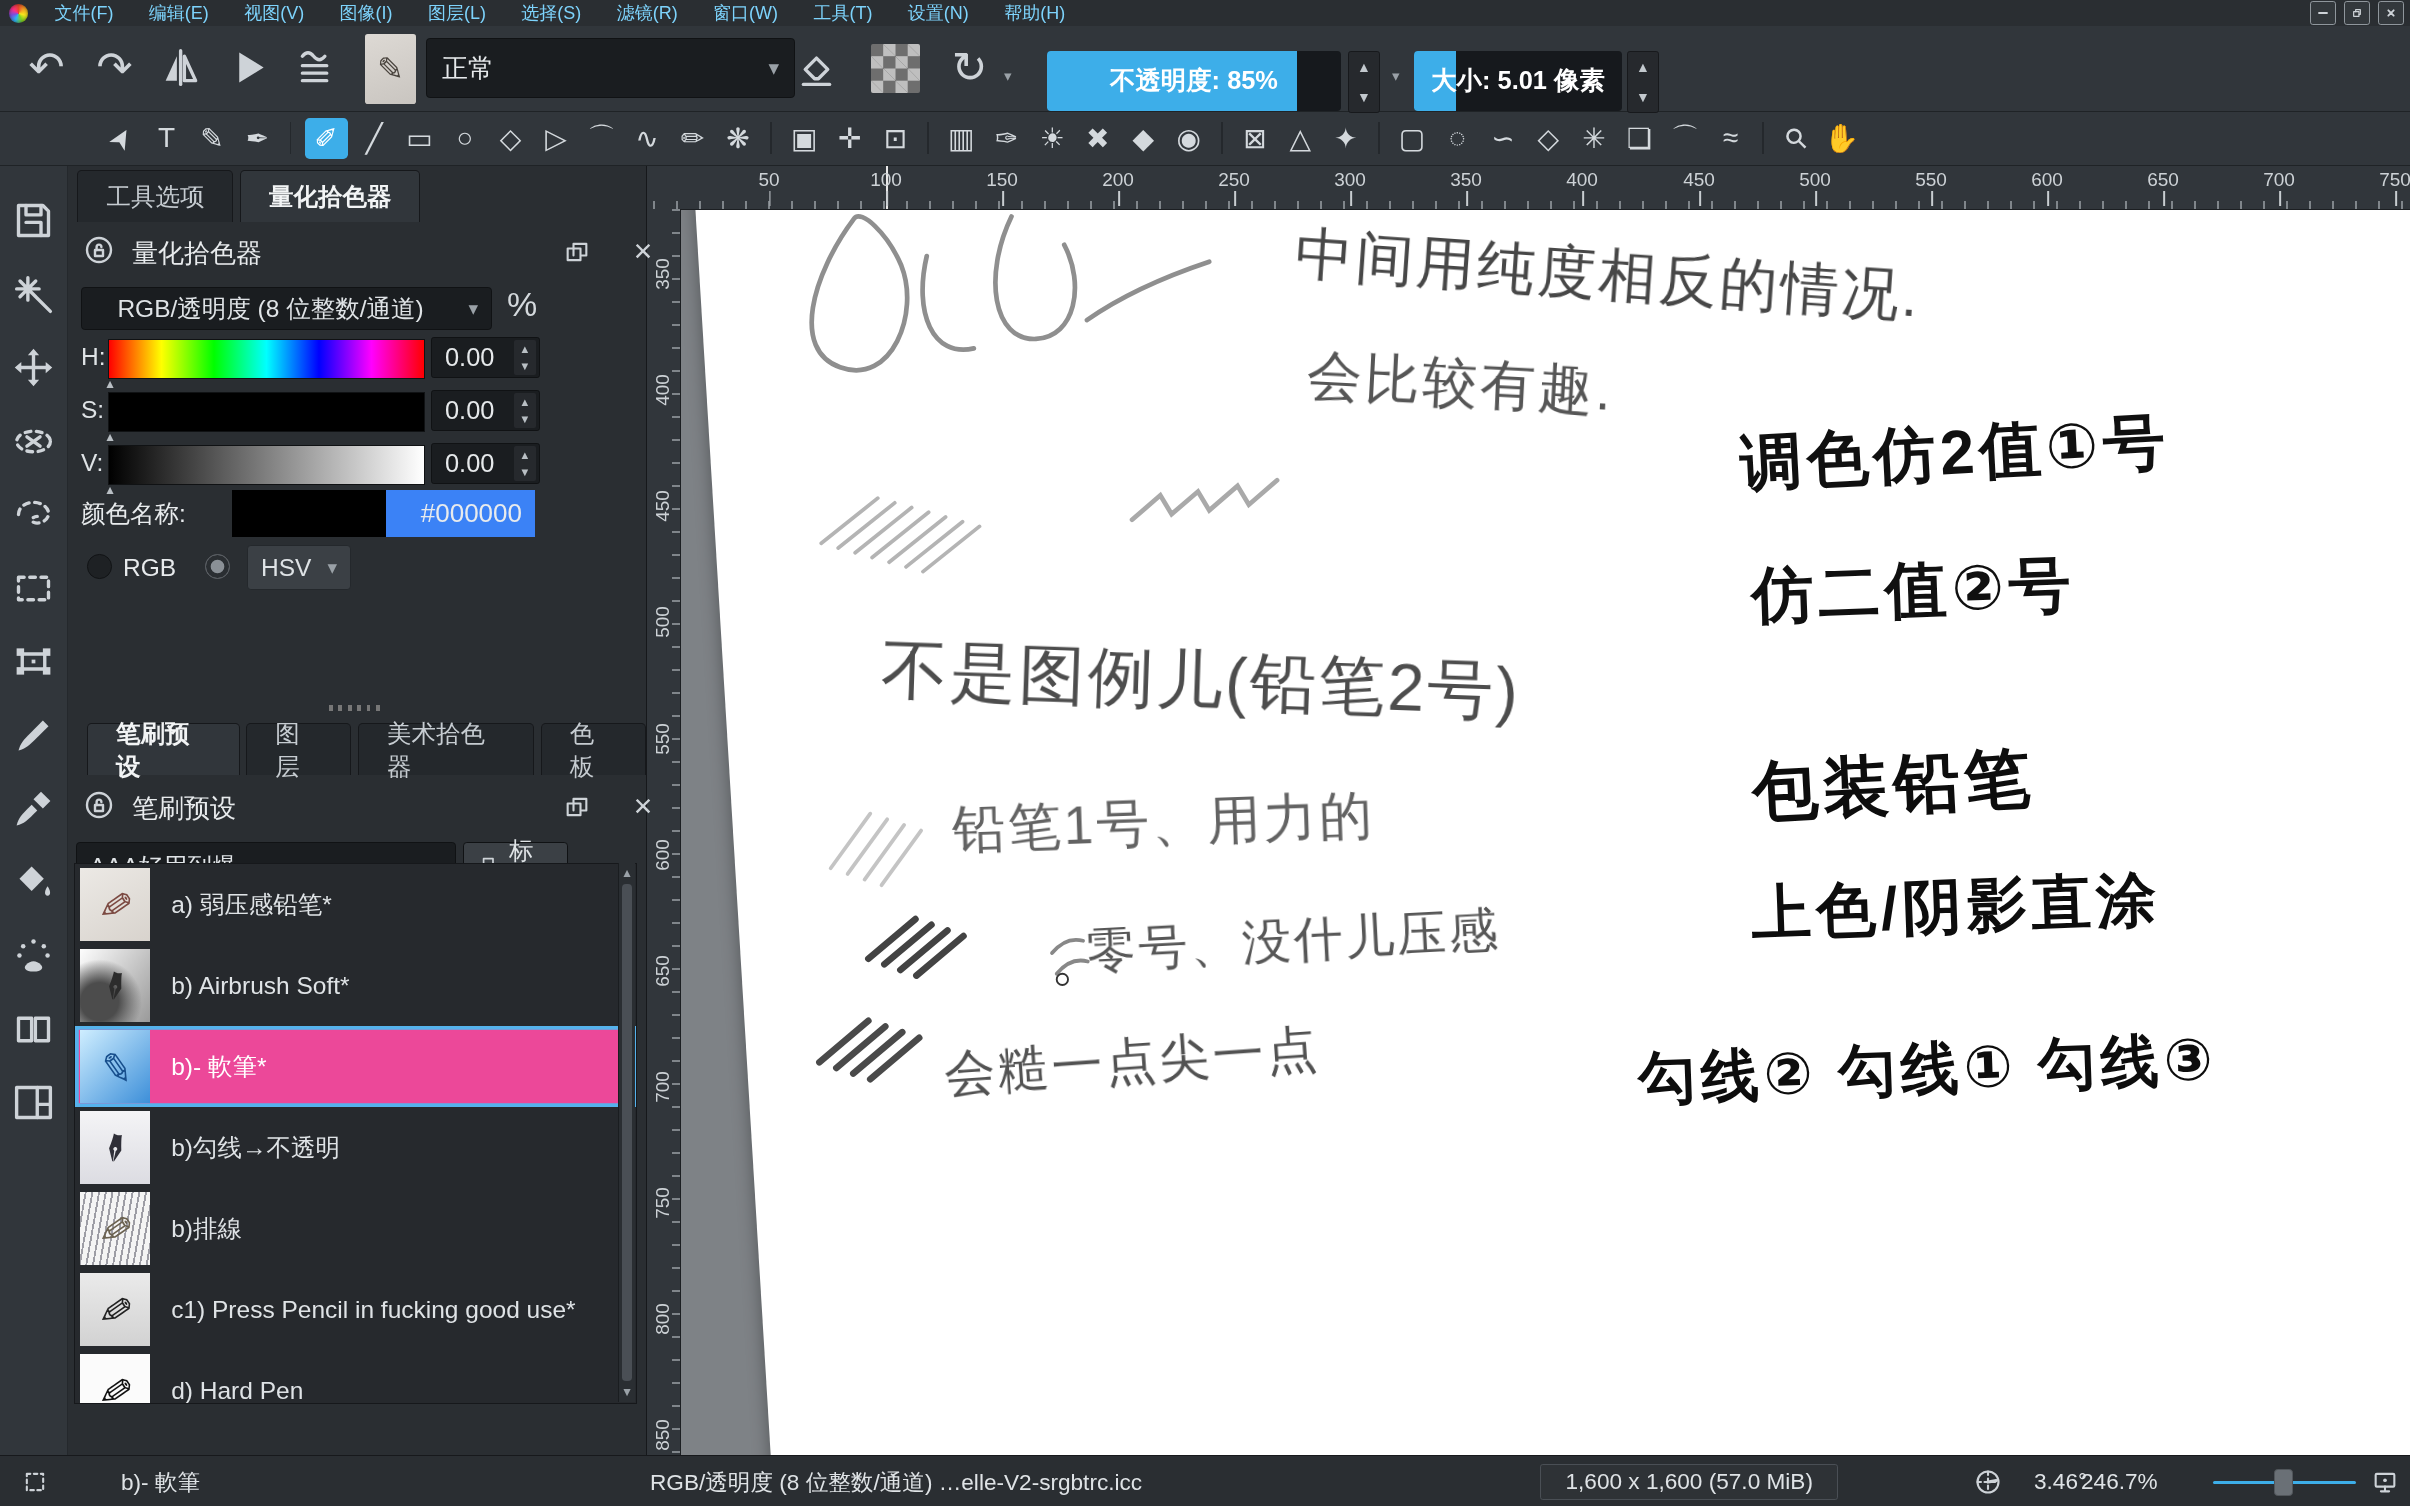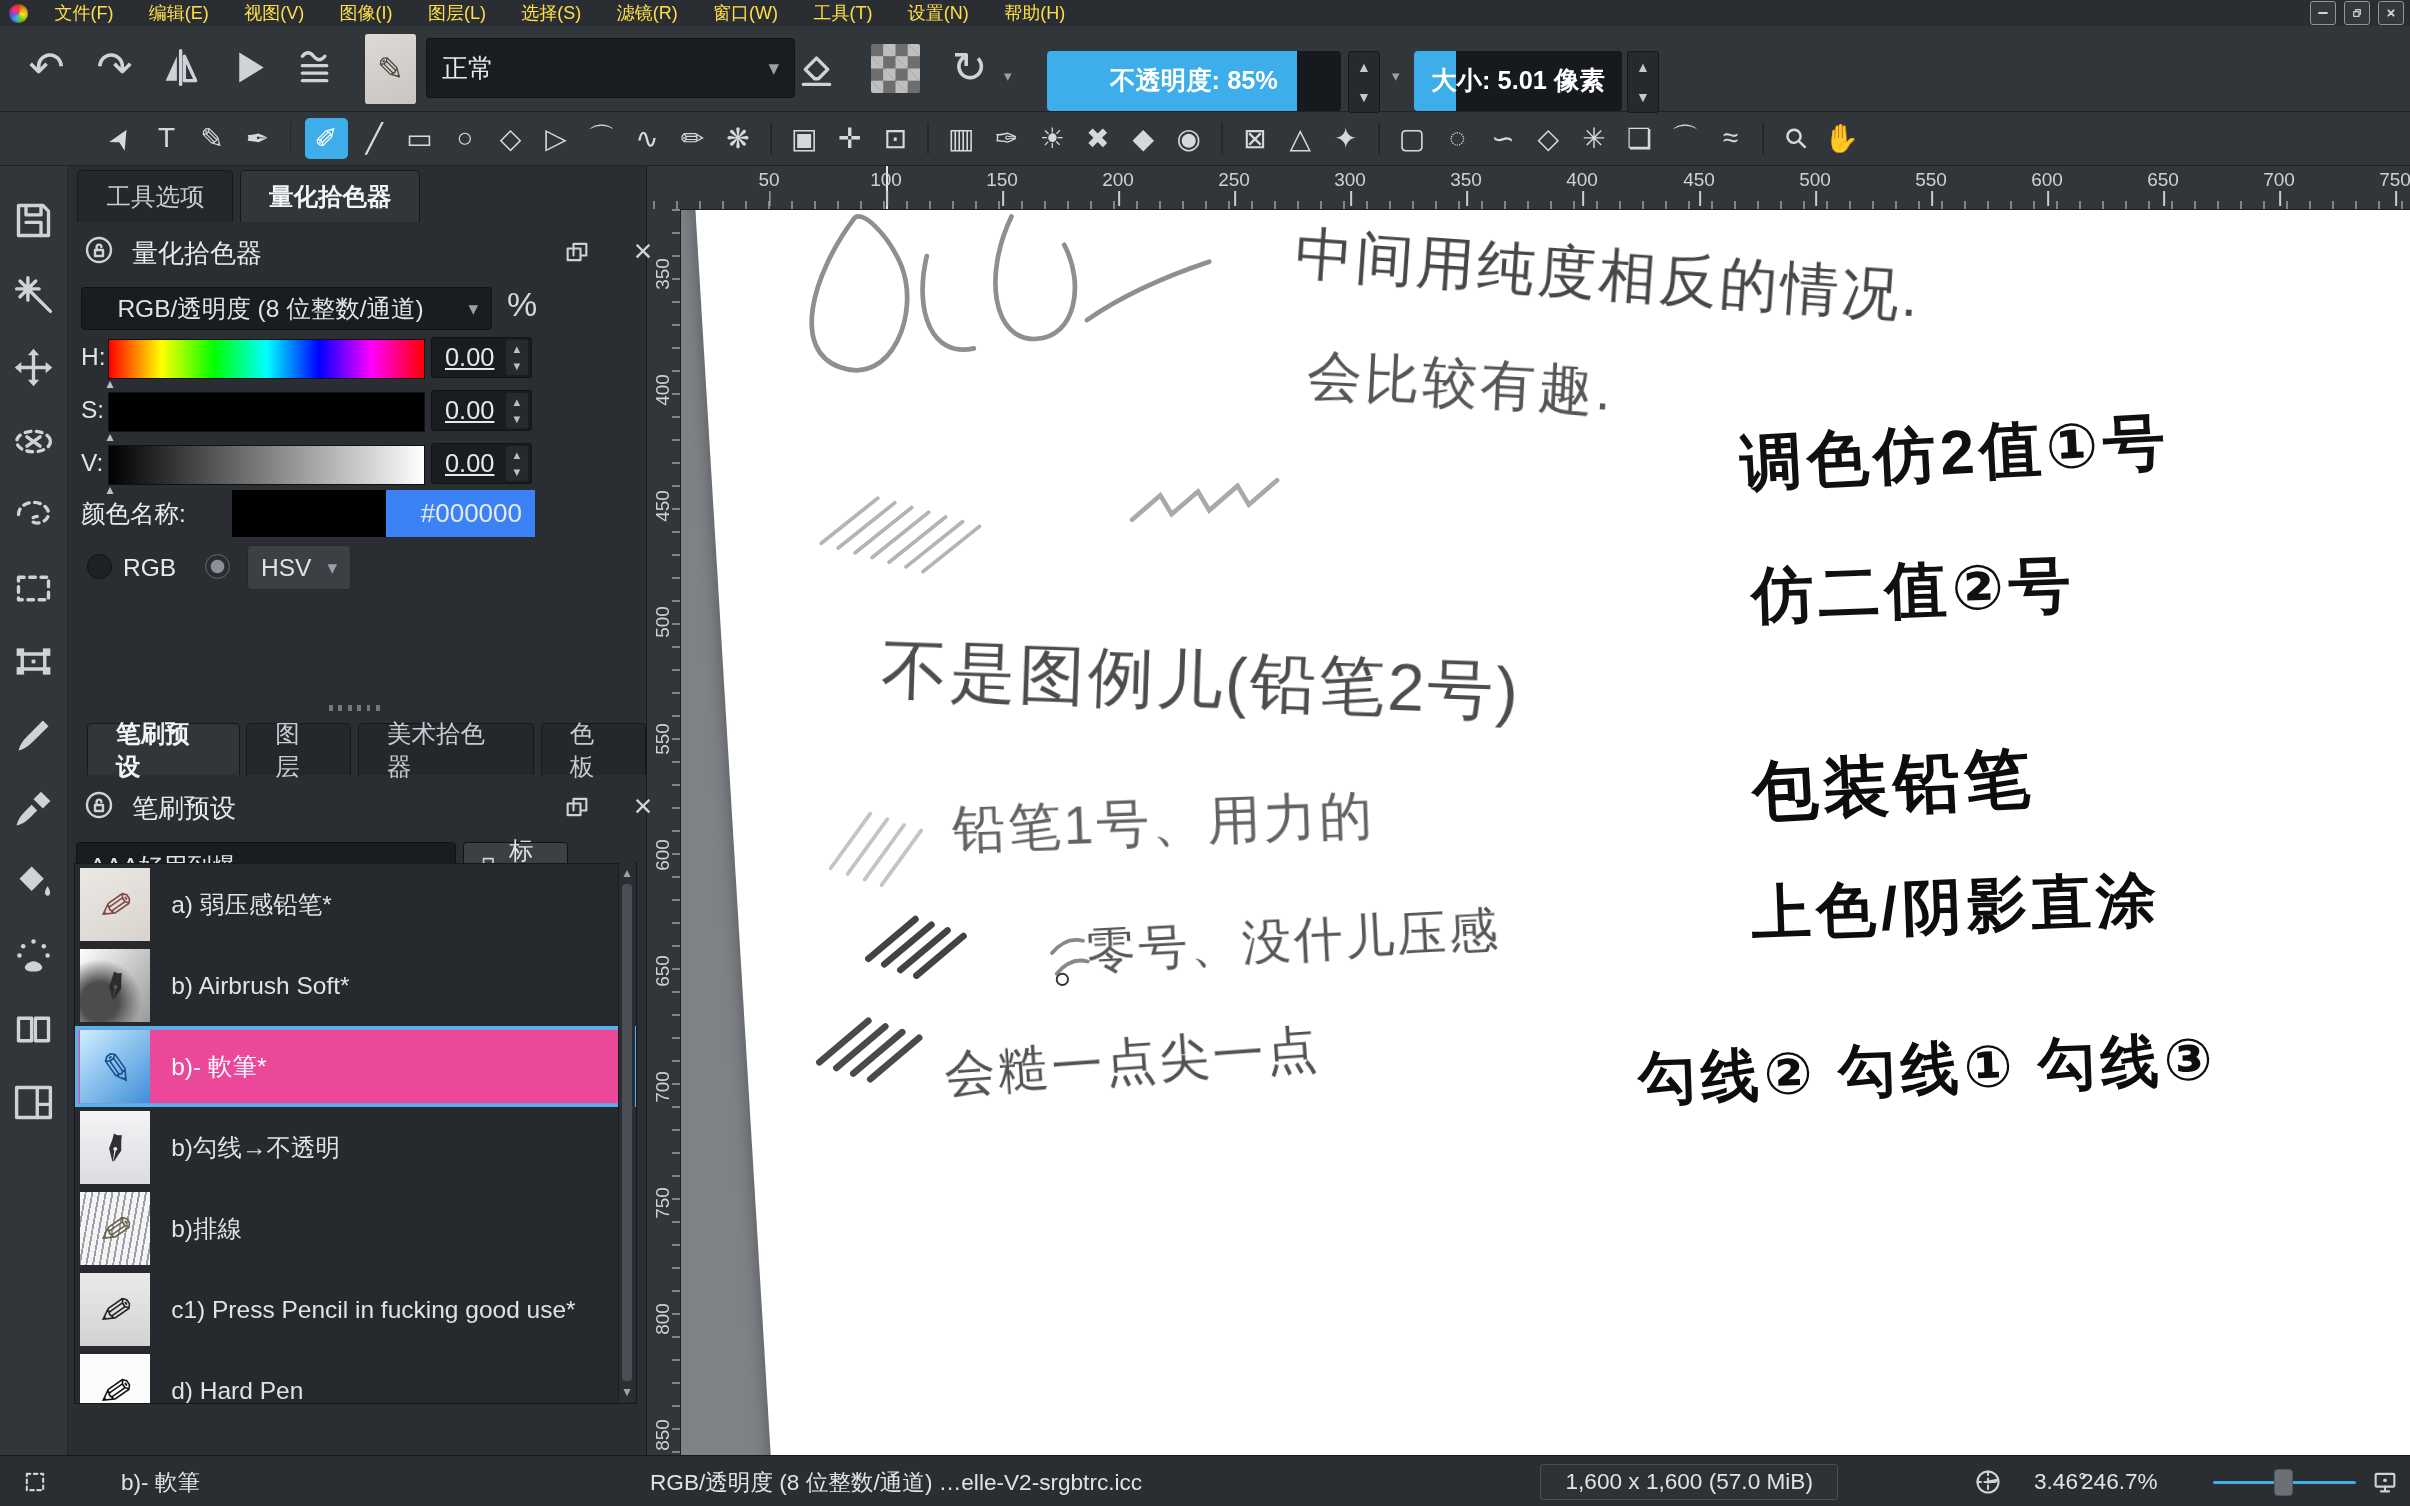--- a/index.html
+++ b/index.html
@@ -15,21 +15,21 @@
   .icon .d{stroke-dasharray:3 3;}
   .icon .w{stroke-width:2.8;}
 
   
   .menubar{position:absolute;left:0;top:0;width:2411px;height:26px;background:#2a2e32;
            display:flex;align-items:center;z-index:30;}
   .app-icon{width:19px;height:19px;border-radius:50%;margin:0 13px 0 9.4px;
             background:conic-gradient(#e8452c,#f5a623,#f8e71c,#7ed321,#29b6f6,#7a4fe0,#ff2d86,#e8452c);
             box-shadow:inset 0 0 3.8px #0008;}
   .menu-items{display:flex;gap:9.4px;}
-  .menu-item{font-size:18px;color:#fde047;padding:1.9px 13px;white-space:nowrap;}
+  .menu-item{font-size:18px;color:#7dd3fc;padding:1.9px 13px;white-space:nowrap;}
   .win-controls{margin-left:auto;display:flex;gap:8.5px;margin-right:7.5px;}
   .winbtn{width:23.5px;height:21.7px;border:1.9px solid #8f969c;border-radius:2.8px;display:flex;
           align-items:center;justify-content:center;font-size:16px;background:#33383c;}
   .winbtn .icon{width:16px;height:16px;}
 
   
   .toolbar1{position:absolute;left:0;top:26px;width:2411px;height:85px;background:#31363b;
             border-bottom:0.9px solid #1f2326;z-index:25;}
   .tb-icon{position:absolute;top:14px;width:55px;height:55px;display:flex;align-items:center;
            justify-content:center;font-size:43px;}
@@ -87,23 +87,23 @@
   .combo{background:#1a1d20;border:0.9px solid #101214;border-radius:3.8px;display:flex;align-items:center;
          font-size:24.5px;color:#dfe3e6;padding:0 13px;box-sizing:border-box;}
   .combo .dd{margin-left:auto;color:#9aa1a7;font-size:19px;}
   .ch-row{position:absolute;left:0;width:578px;height:41px;}
   .ch-label{position:absolute;left:13px;top:5.6px;font-size:24.5px;color:#dfe3e6;}
   .ch-slider{position:absolute;left:40px;top:1.9px;width:315px;height:38px;border:0.9px solid #101214;}
   .t-hue .ch-slider{background:linear-gradient(90deg,#f00,#ff0,#0f0,#0ff,#00f,#f0f,#f00);}
   .t-sat .ch-slider{background:#000;}
   .t-val .ch-slider{background:linear-gradient(90deg,#000,#fff);}
   .ch-mark{position:absolute;left:36px;top:40px;font-size:12.2px;color:#b9bfc4;}
-  .ch-value{position:absolute;left:363px;top:0;width:101px;height:41px;background:#1a1d20;
+  .ch-value{position:absolute;left:363px;top:0;width:109px;height:41px;background:#1a1d20;
             border:0.9px solid #101214;border-radius:2.8px;display:flex;align-items:center;
-            padding-left:13px;font-size:25.4px;color:#e6e9eb;box-sizing:border-box;text-decoration:underline;}
+            padding-left:13px;font-size:25.4px;color:#e6e9eb;box-sizing:border-box;}
   .ch-spin{position:absolute;right:2.8px;top:1.9px;bottom:1.9px;width:22.6px;display:flex;flex-direction:column;
            align-items:center;justify-content:space-around;font-size:11.3px;color:#b9bfc4;
            background:#26292d;border-radius:1.9px;}
   .radio{width:22.6px;height:22.6px;border-radius:50%;background:#1e2124;border:1.9px solid #111315;
          display:inline-block;}
   .radio.sel{background:#8a9096;box-shadow:inset 0 0 0 4.7px #2a2e32;border-color:#55595e;}
   .drag-dots{position:absolute;left:261px;top:539px;width:56px;height:5.6px;
              background:repeating-linear-gradient(90deg,#777 0 3.8px,transparent 3.8px 9.4px);}
   
   .preset-list{position:absolute;left:5.6px;top:697px;width:561px;height:539px;background:#26292d;

